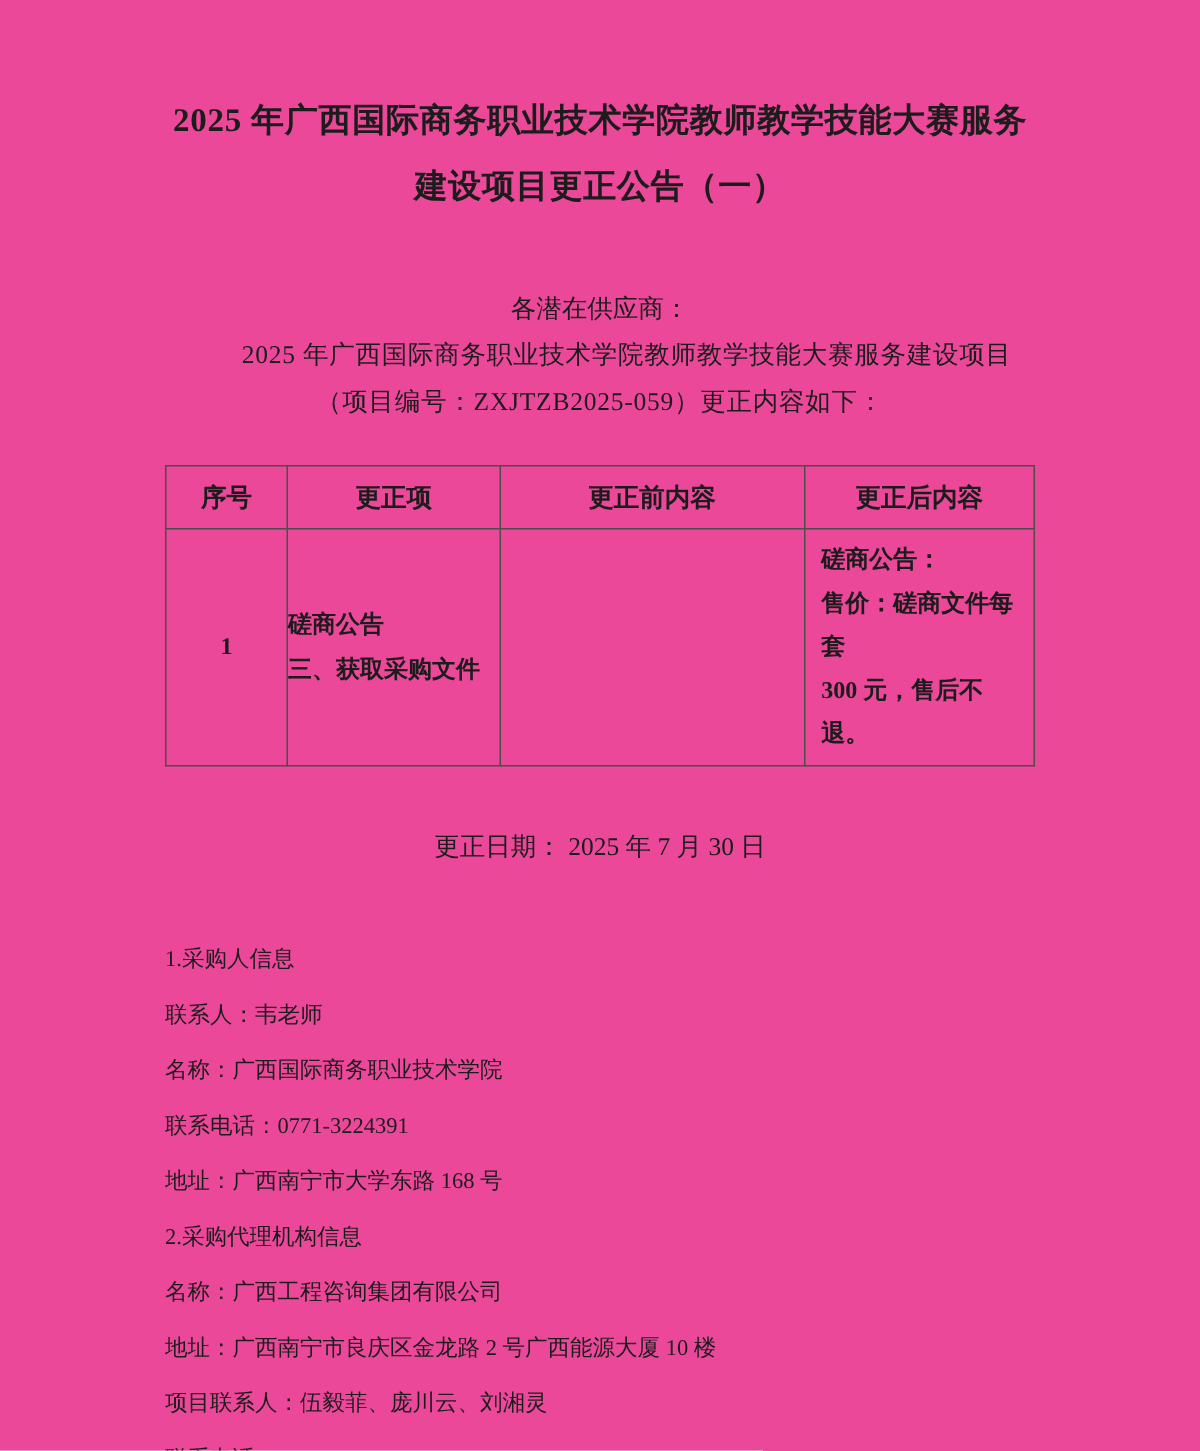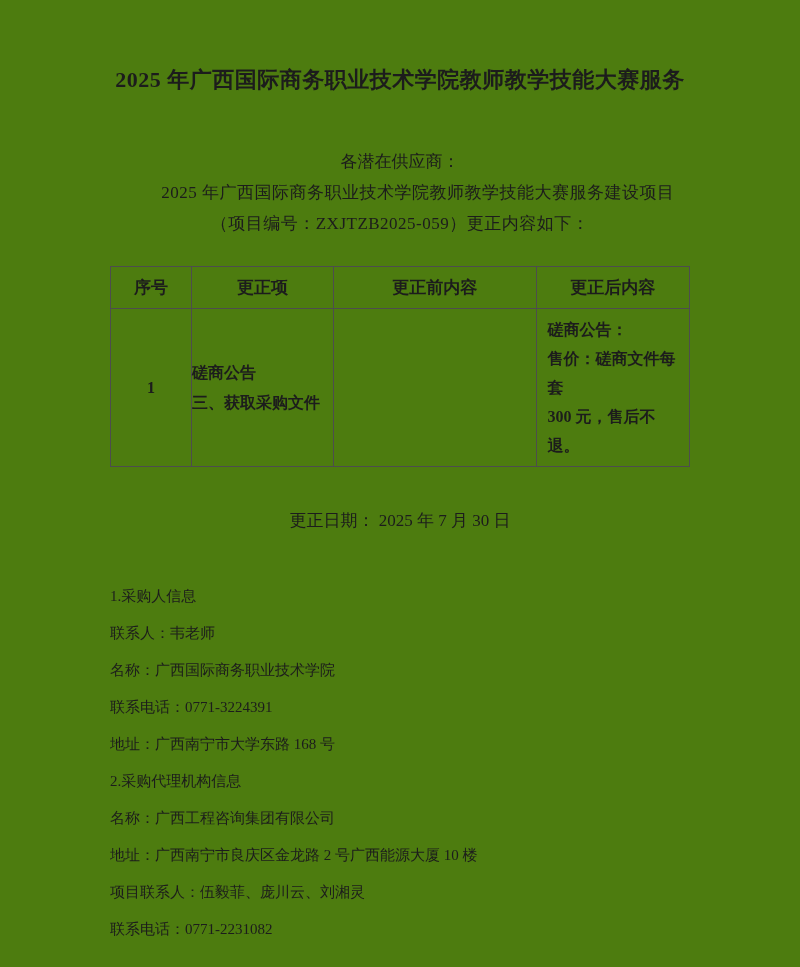--- a/index.html
+++ b/index.html
@@ -12,21 +12,21 @@
     height: 967px;
     overflow: hidden;
     font-family: "Liberation Serif", "DejaVu Serif", serif;
     color: #1c1c1c;
   }
   .page {
     box-sizing: border-box;
     width: 800px;
     height: 967px;
     padding: 0 110px;
-    background: #4d7c0f;
+    background: #ec4899;
   }
   .title {
     margin: 0;
     padding-top: 58px;
     font-size: 22px;
     line-height: 44px;
     font-weight: bold;
     text-align: center;
     letter-spacing: 0.5px;
   }
@@ -94,20 +94,21 @@
     font-size: 15px;
   }
 </style>
 </head>
 <body>
 
 <div class="page">
 
   <h1 class="title">
     <span>2025 年广西国际商务职业技术学院教师教学技能大赛服务</span>
+    <span>建设项目更正公告（一）</span>
   </h1>
 
   <p class="salutation body-text">各潜在供应商：</p>
 
   <p class="intro body-text">2025 年广西国际商务职业技术学院教师教学技能大赛服务建设项目（项目编号：ZXJTZB2025-059）更正内容如下：</p>
 
   <table class="correction-table">
     <colgroup>
       <col class="col-seq">
       <col class="col-item">

